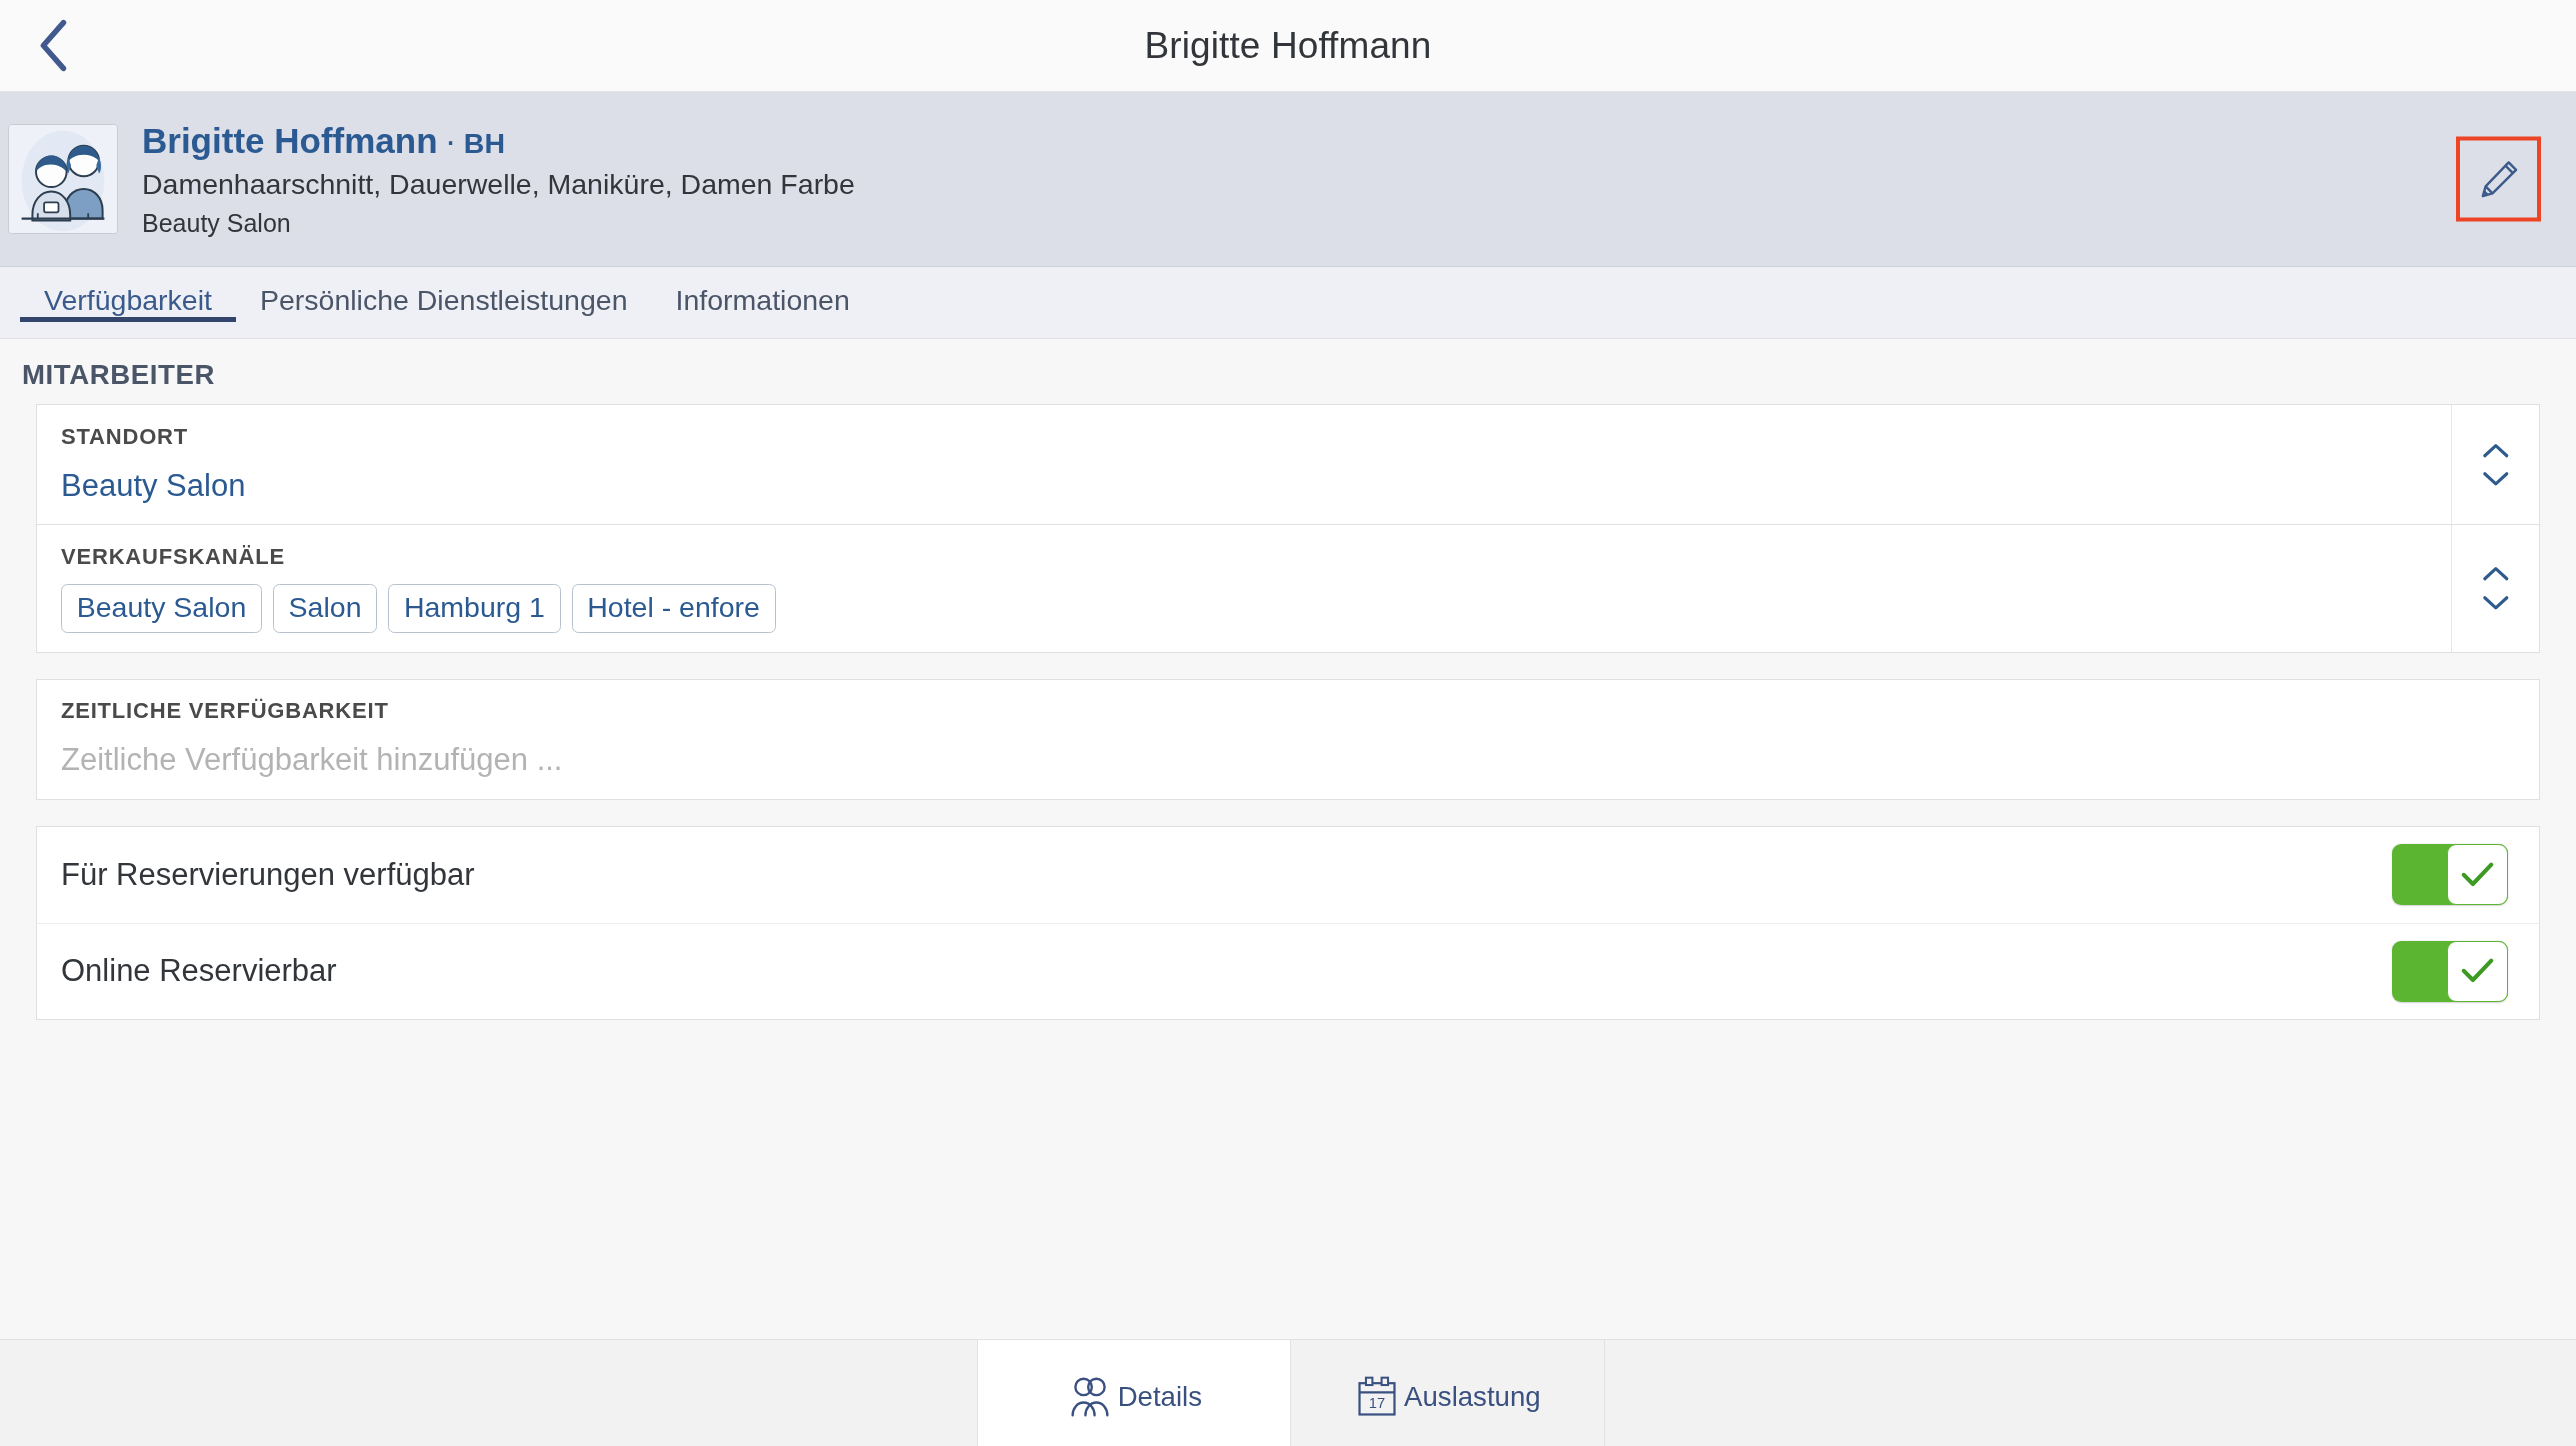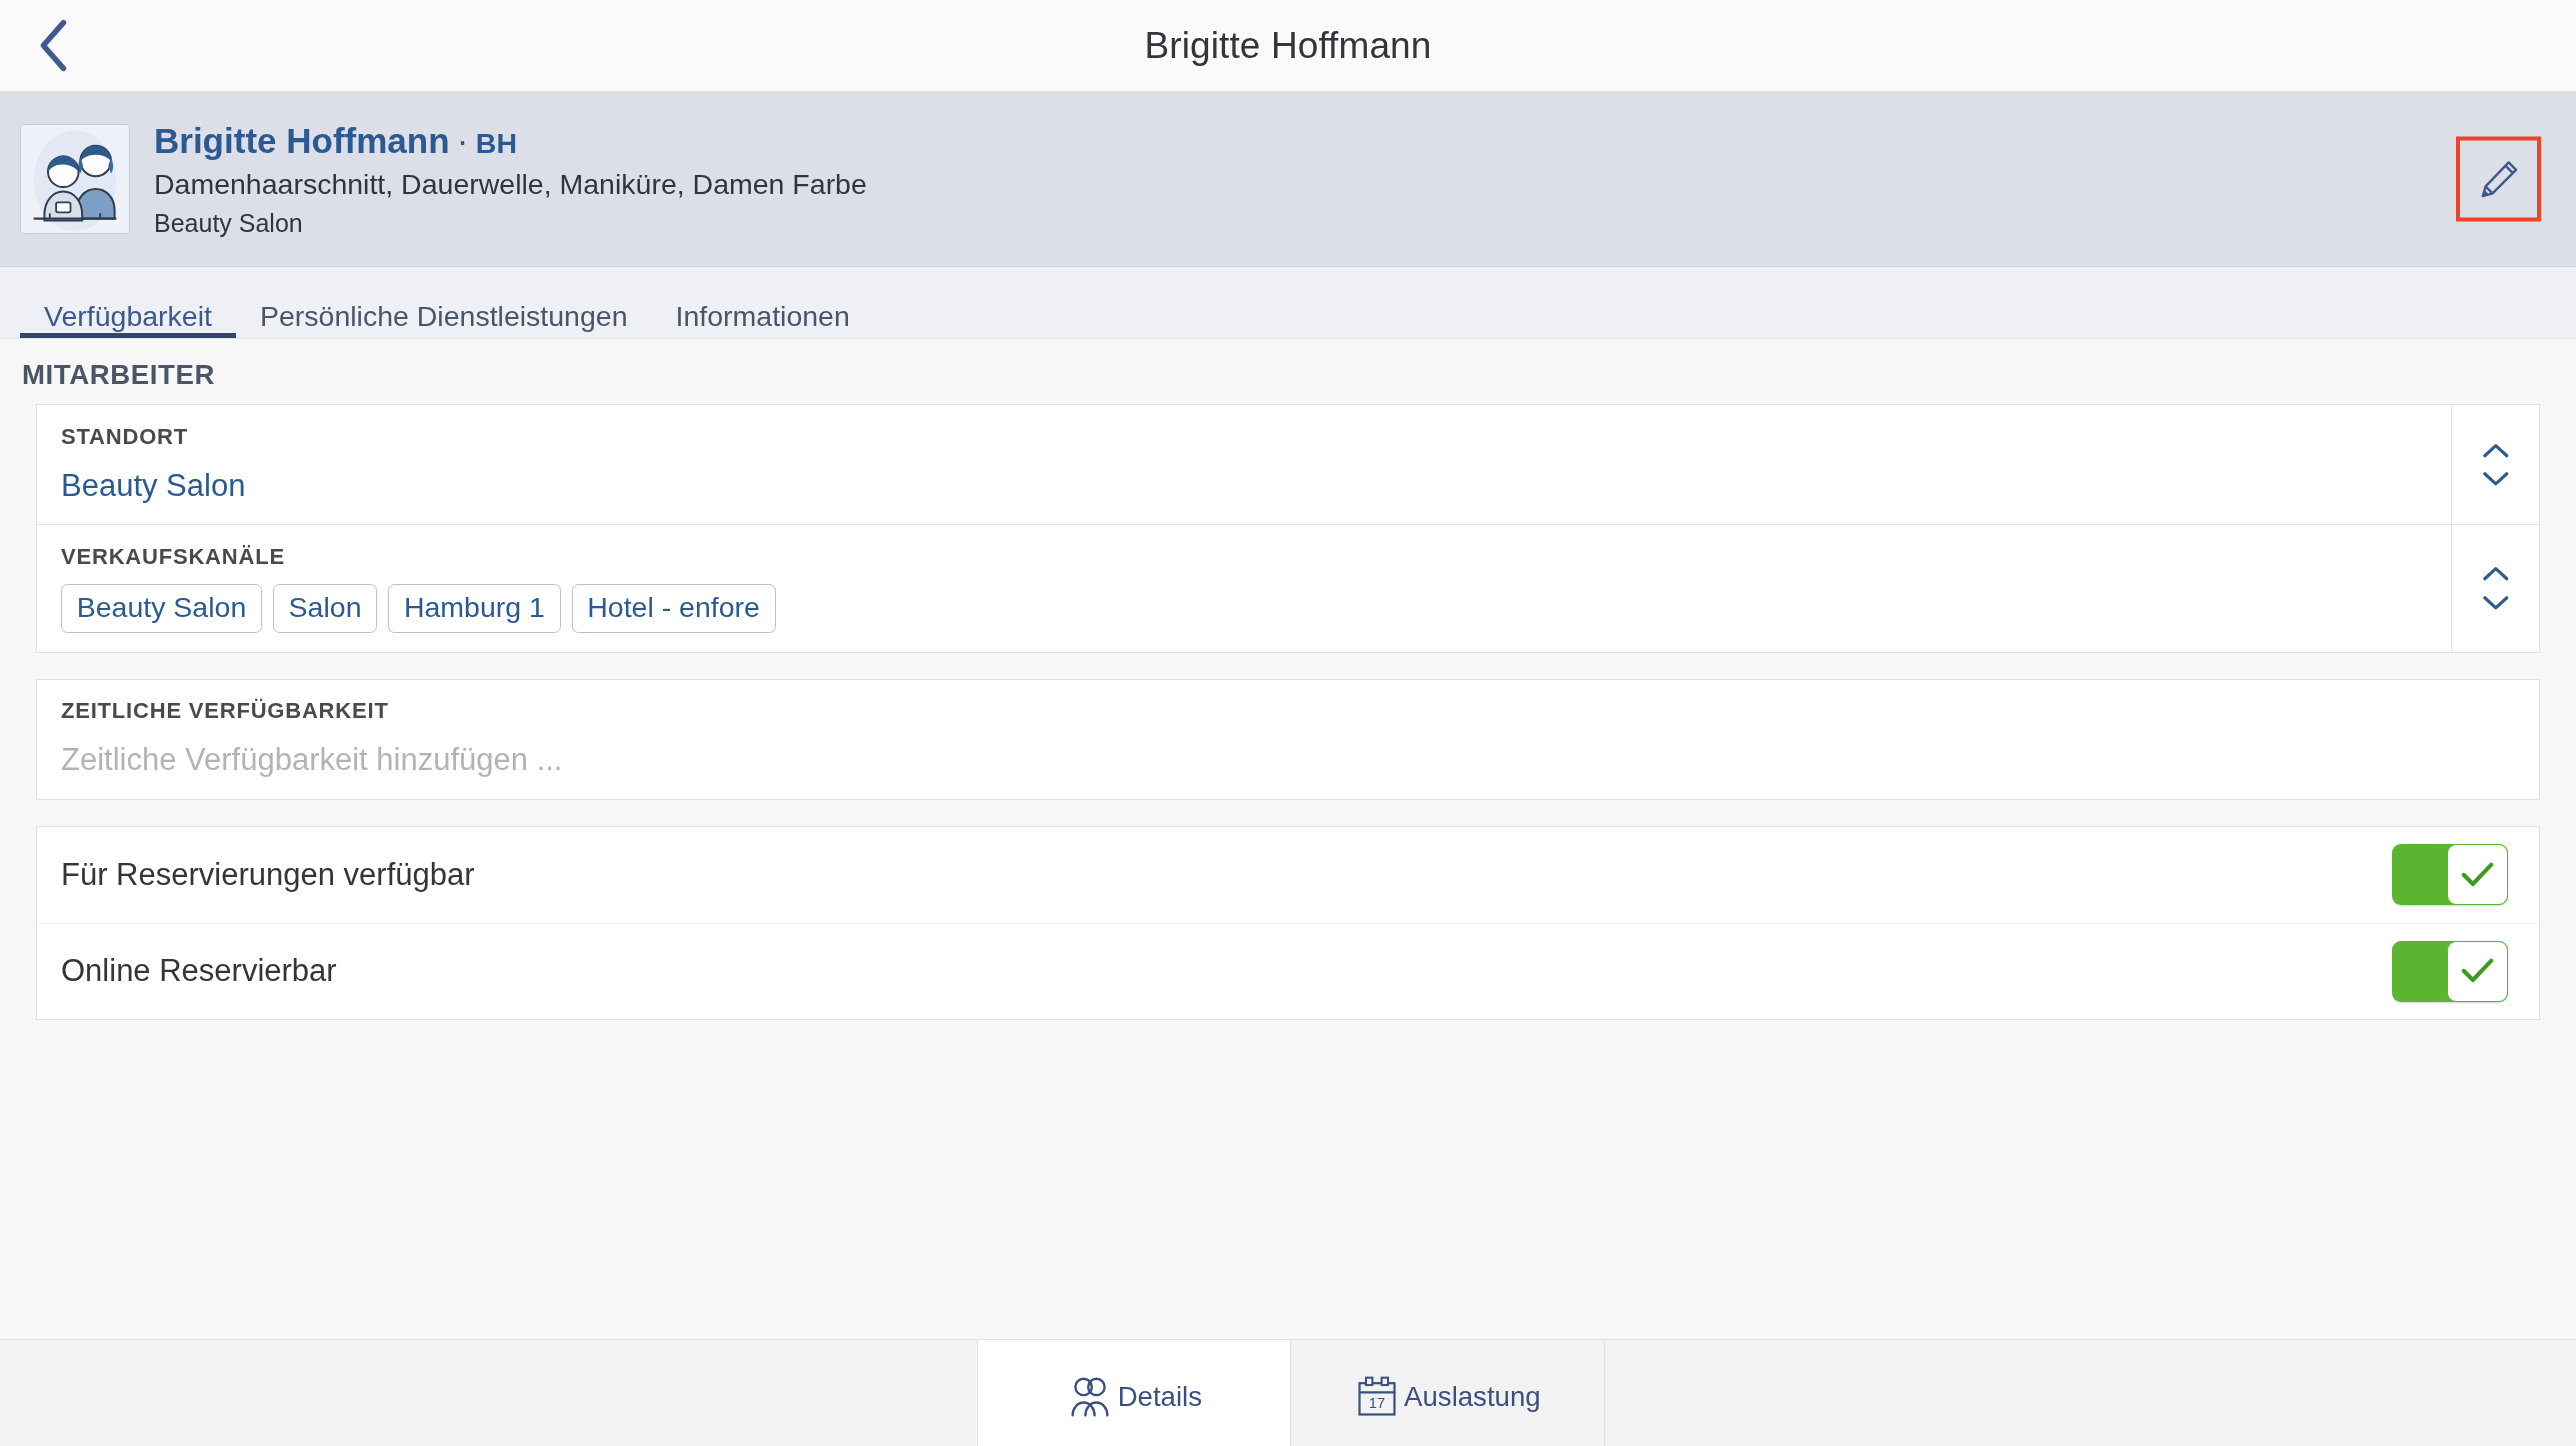--- a/index.html
+++ b/index.html
@@ -44,21 +44,21 @@
   }
 
   
   .profile {
     position: relative;
     flex: 0 0 175px;
     height: 175px;
     background: #dcdfe7;
     border-bottom: 1.8px solid #cdd1da;
     display: flex; align-items: center;
-    padding-left: 20px;
+    padding-left: 8px;
   }
   .avatar {
     width: 110px; height: 110px;
     flex: 0 0 110px;
     border: 1.8px solid #c7cbd4;
     border-radius: 4.6px;
     background: #e8ecf4;
     overflow: hidden;
     display: flex; align-items: center; justify-content: center;
   }
@@ -98,21 +98,21 @@
     background: transparent;
   }
   .edit-btn svg { display: block; }
 
   
   .tabs {
     flex: 0 0 72px;
     height: 72px;
     background: #eef0f5;
     display: flex;
-    align-items: flex-end;
+    align-items: center;
     padding-left: 20px;
     border-bottom: 1.8px solid #e0e2e8;
   }
   .tab {
     display: flex; align-items: center;
     padding: 0 24px;
     font-size: 28.5px;
     color: #4a5568;
     cursor: pointer;
     border-bottom: 5.5px solid transparent;

